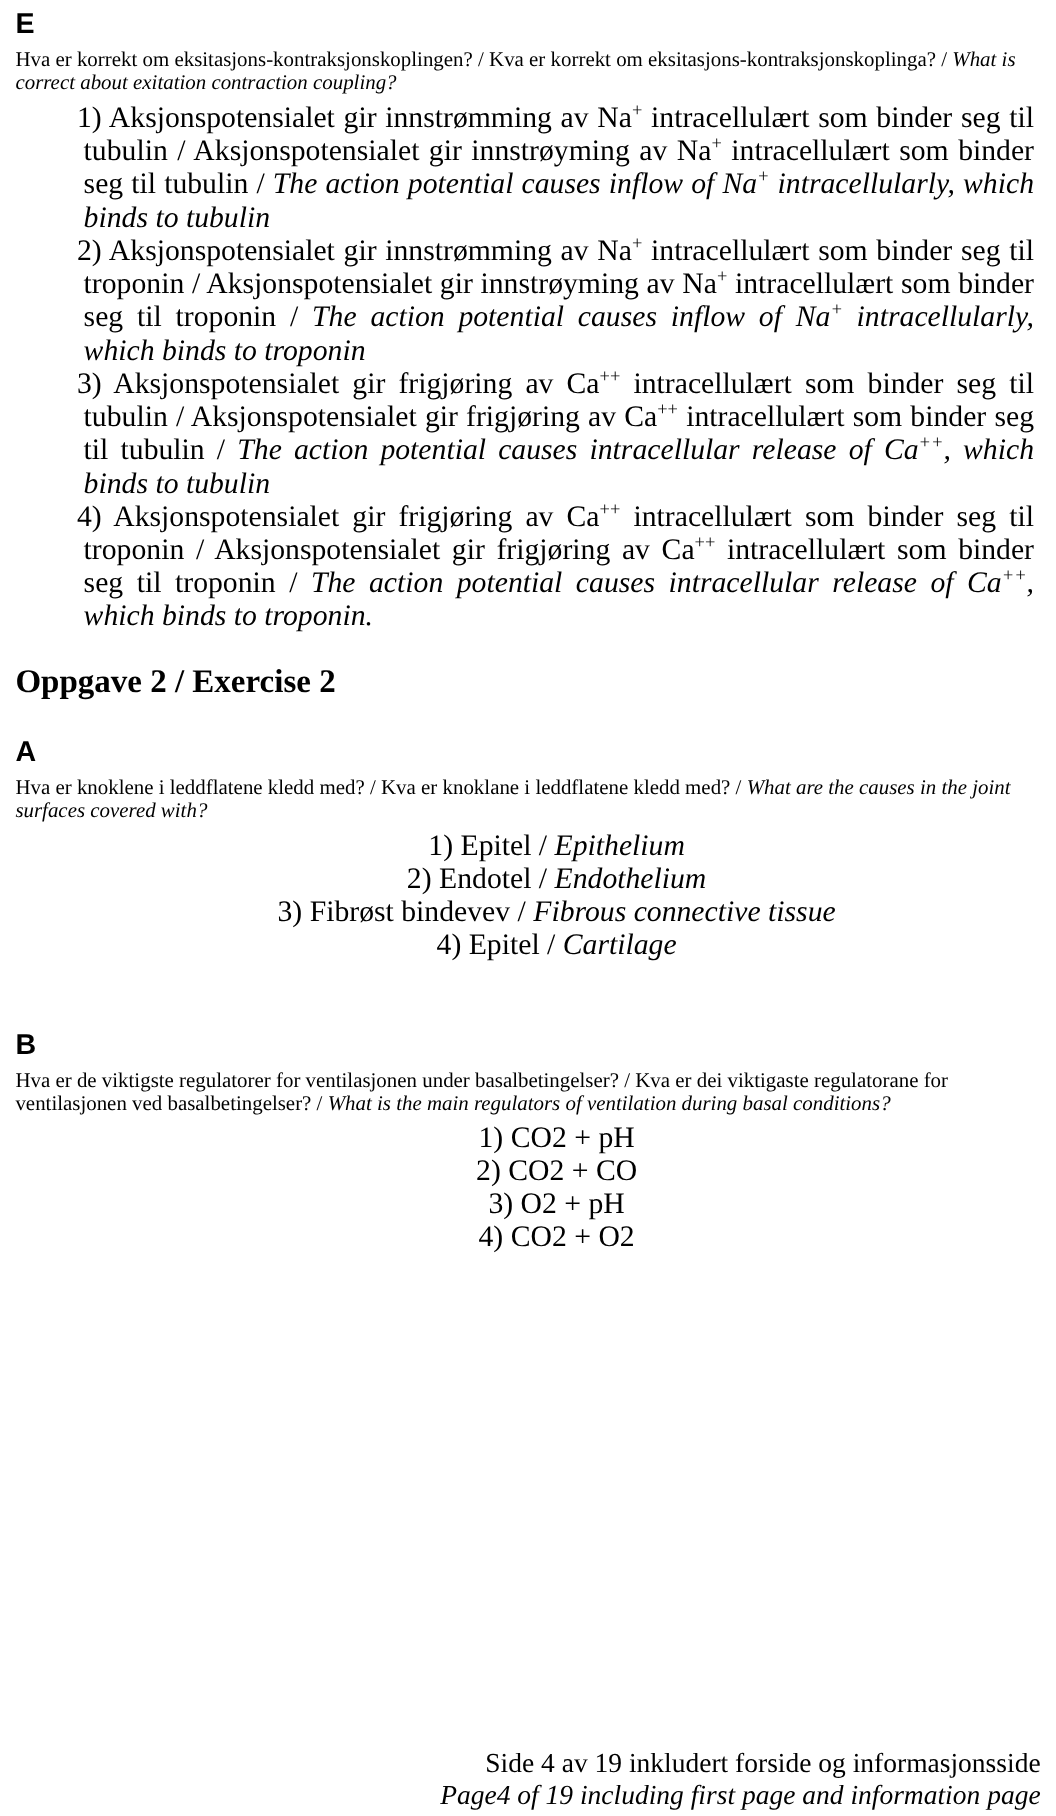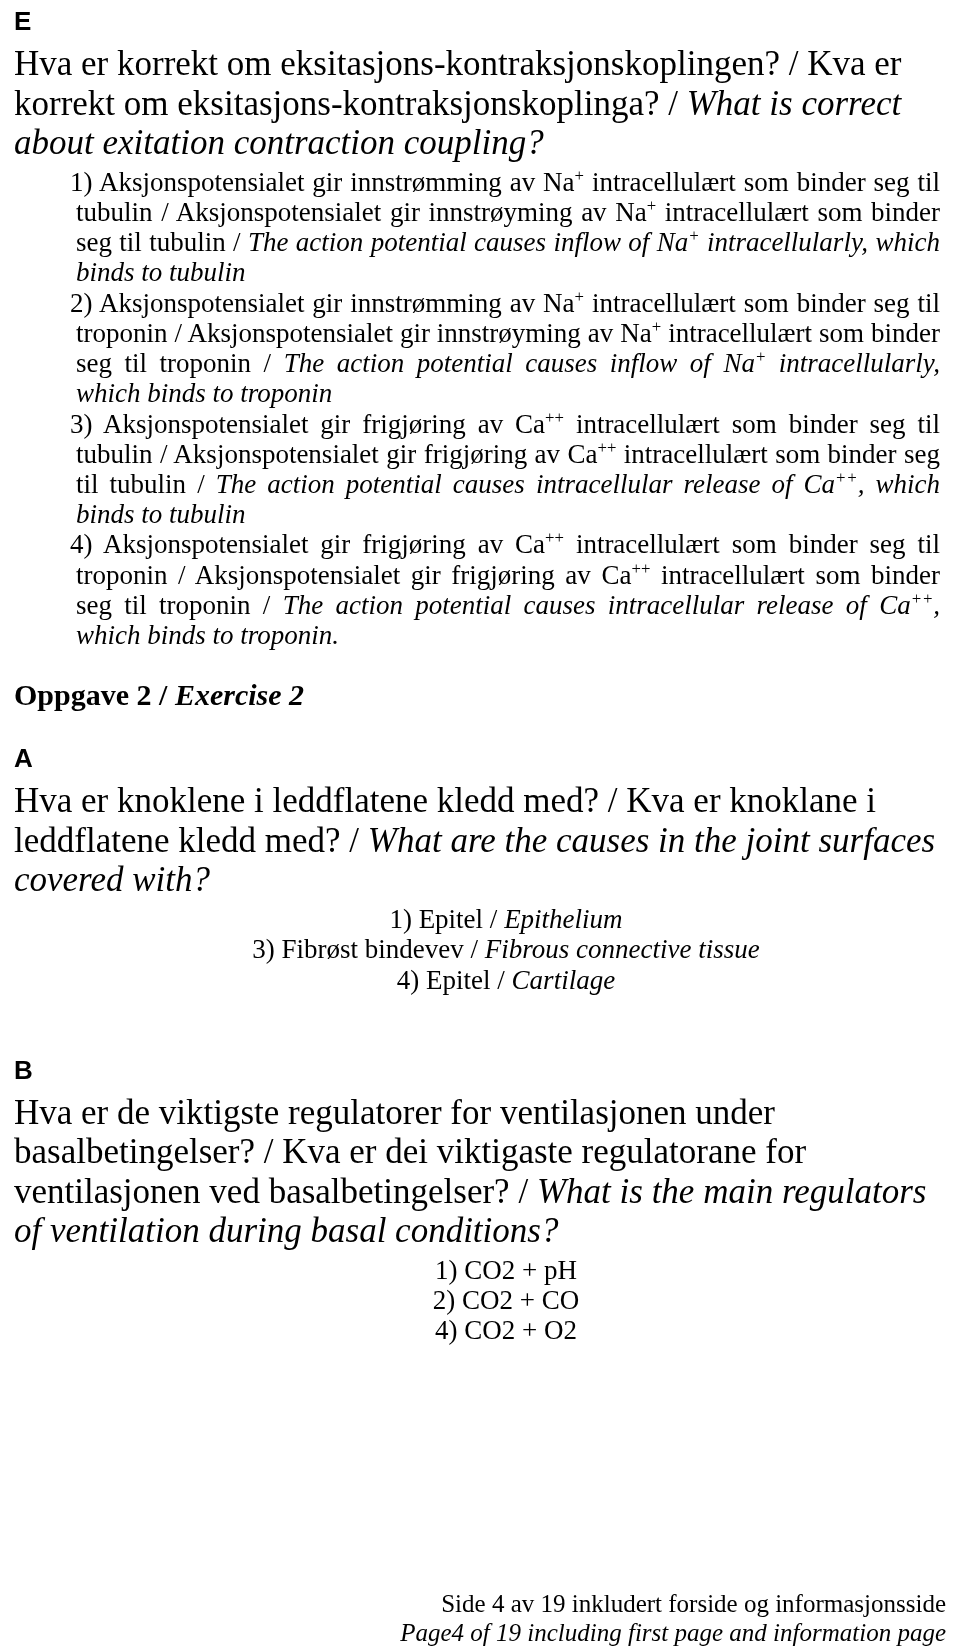--- a/index.html
+++ b/index.html
@@ -23,21 +23,21 @@
     position: relative;
   }
   .section-letter {
     font-family: "Liberation Sans", "DejaVu Sans", sans-serif;
     font-weight: bold;
     font-size: 26px;
     line-height: 1.0;
     margin: 0 0 10px 0;
   }
   .question {
-    font-size: 35px;
+    font-size: 19px;
     line-height: 1.13;
     margin: 0;
   }
   .question i { font-style: italic; }
   .answers {
     margin: 4px;
     padding: 0 0 0 0;
   }
   .answer {
     font-size: 27px;
@@ -59,21 +59,20 @@
     vertical-align: super;
     line-height: 0;
   }
   .exercise-heading {
     font-size: 30px;
     font-weight: bold;
     margin: 28px 0 0 0;
     line-height: 1.1;
   }
   .exercise-heading .en {
-    font-style: italic;
     font-weight: bold;
   }
   .block-gap-md { height: 34px; }
   .block-gap-lg { height: 58px; }
   .footer {
     position: absolute;
     left: 12px;
     right: 14px;
     bottom: 4px;
     text-align: right;
@@ -110,35 +109,37 @@
 
   <div class="block-gap-md"></div>
 
   <div>
     <div class="section-letter">A</div>
 
     <p class="question"><span>Hva er knoklene i leddflatene kledd med?</span> / <span>Kva er knoklane i leddflatene kledd med?</span> / <i>What are the causes in the joint surfaces covered with?</i></p>
 
     <div class="answers">
       <p class="answer"><span>1)</span> <span>Epitel</span><span> / </span><i>Epithelium</i></p>
+      <p class="answer"><span>2)</span> <span>Endotel</span><span> / </span><i>Endothelium</i></p>
       <p class="answer"><span>3)</span> <span>Fibrøst bindevev</span><span> / </span><i>Fibrous connective tissue</i></p>
       <p class="answer"><span>4)</span> <span>Epitel</span><span> / </span><i>Cartilage</i></p>
     </div>
   </div>
 
   <div class="block-gap-lg"></div>
 
   <div>
     <div class="section-letter">B</div>
 
     <p class="question"><span>Hva er de viktigste regulatorer for ventilasjonen under basalbetingelser?</span> / <span>Kva er dei viktigaste regulatorane for ventilasjonen ved basalbetingelser?</span> / <i>What is the main regulators of ventilation during basal conditions?</i></p>
 
     <div class="answers">
       <p class="answer"><span>1)</span> <span>CO2 + pH</span></p>
       <p class="answer"><span>2)</span> <span>CO2 + CO</span></p>
+      <p class="answer"><span>3)</span> <span>O2 + pH</span></p>
       <p class="answer"><span>4)</span> <span>CO2 + O2</span></p>
     </div>
   </div>
 
   <div class="footer">
     <div class="no">Side 4 av 19 inkludert forside og informasjonsside</div>
     <div class="en">Page4 of 19 including first page and information page</div>
   </div>
 
 </div>

